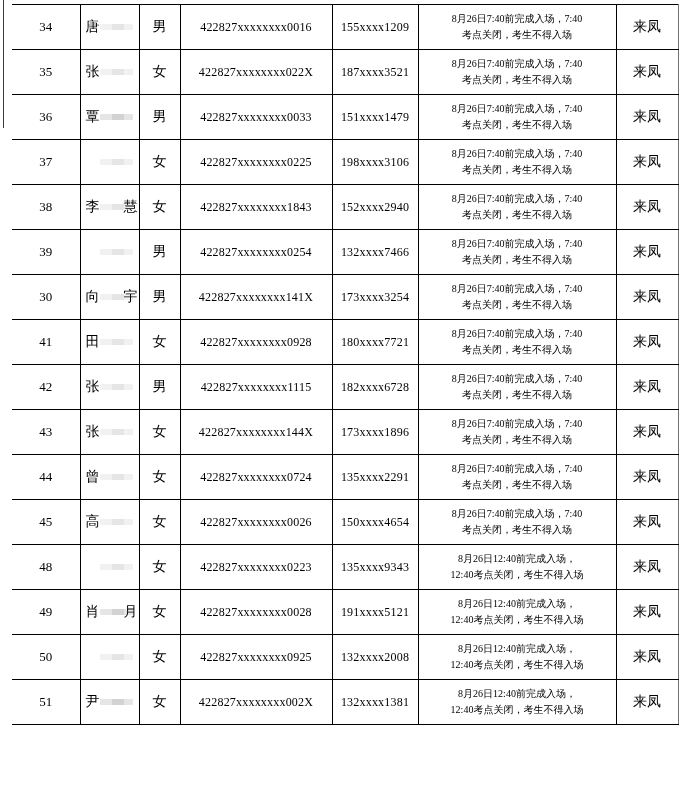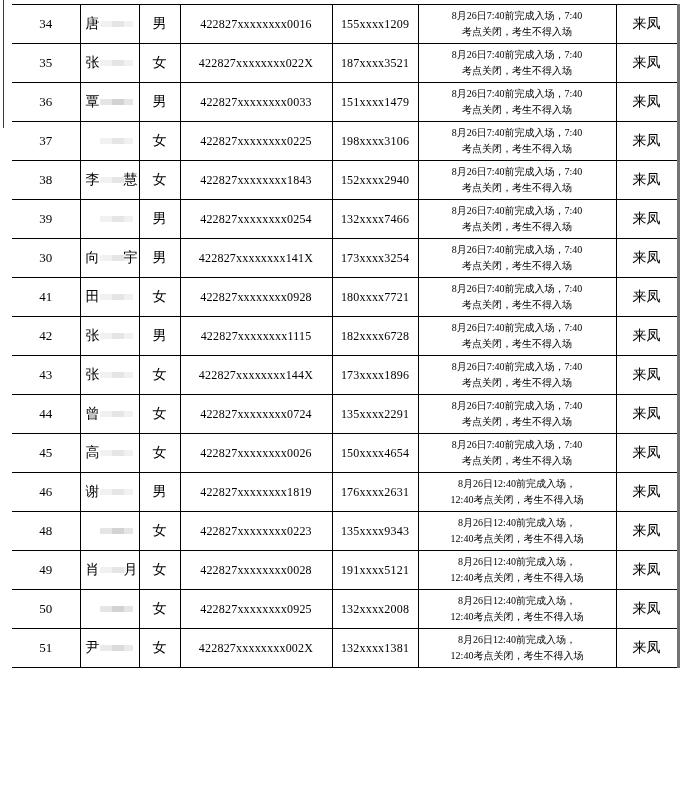--- a/index.html
+++ b/index.html
@@ -16,22 +16,22 @@
     border-collapse:collapse;table-layout:fixed;
     border-top:1px solid #000;
   }
   table.roster td{
     border-bottom:1px solid #000;
     border-left:1px solid #000;
     text-align:center;vertical-align:middle;
     padding:0;overflow:hidden;
   }
   table.roster td.c-no{border-left:none;}
-  table.roster td.c-site{border-right:3px solid #737373;}
-  table.roster tr{height:39px;}
+  table.roster td.c-site{border-right:1px solid #737373;}
+  table.roster tr{height:45px;}
   .c-no{font-size:13px;}
   .c-gender,.c-site{font-size:14px;}
   .c-id,.c-phone{font-size:12px;letter-spacing:0.2px;}
   .c-note{font-size:10px;line-height:16px;padding:0 2px;}
   .c-name{position:relative;font-size:14px;}
   .name-wrap{position:relative;width:100%;height:100%;}
   .name-prefix{
     position:absolute;left:5px;top:50%;transform:translateY(-50%);z-index:1;
   }
   .name-suffix{
@@ -297,109 +297,91 @@
     <td class="c-gender">女</td>
     <td class="c-id">422827xxxxxxxx0026</td>
     <td class="c-phone">150xxxx4654</td>
     <td class="c-note">
       <span class="note-line">8月26日7:40前完成入场，7:40</span>
       <span class="note-line">考点关闭，考生不得入场</span>
     </td>
     <td class="c-site">来凤</td>
   </tr>
 
-  <tr>
-    <td class="c-no">46</td>
-    <td class="c-name">
-      <div class="name-wrap">
-        <span class="name-prefix">谢</span>
-        <span class="blur-block"></span>
-        <span class="name-suffix"></span>
-      </div>
-    </td>
-    <td class="c-gender">男</td>
-    <td class="c-id">422827xxxxxxxx1819</td>
-    <td class="c-phone">176xxxx2631</td>
+
+
+  <tr>
+    <td class="c-no">48</td>
+    <td class="c-name">
+      <div class="name-wrap">
+        <span class="name-prefix"></span>
+        <span class="blur-block"></span>
+        <span class="name-suffix"></span>
+      </div>
+    </td>
+    <td class="c-gender">女</td>
+    <td class="c-id">422827xxxxxxxx0223</td>
+    <td class="c-phone">135xxxx9343</td>
     <td class="c-note">
       <span class="note-line">8月26日12:40前完成入场，</span>
       <span class="note-line">12:40考点关闭，考生不得入场</span>
     </td>
     <td class="c-site">来凤</td>
   </tr>
 
-
-  <tr>
-    <td class="c-no">48</td>
-    <td class="c-name">
-      <div class="name-wrap">
-        <span class="name-prefix"></span>
-        <span class="blur-block"></span>
-        <span class="name-suffix"></span>
-      </div>
-    </td>
-    <td class="c-gender">女</td>
-    <td class="c-id">422827xxxxxxxx0223</td>
-    <td class="c-phone">135xxxx9343</td>
+  <tr>
+    <td class="c-no">49</td>
+    <td class="c-name">
+      <div class="name-wrap">
+        <span class="name-prefix">肖</span>
+        <span class="blur-block"></span>
+        <span class="name-suffix">月</span>
+      </div>
+    </td>
+    <td class="c-gender">女</td>
+    <td class="c-id">422827xxxxxxxx0028</td>
+    <td class="c-phone">191xxxx5121</td>
     <td class="c-note">
       <span class="note-line">8月26日12:40前完成入场，</span>
       <span class="note-line">12:40考点关闭，考生不得入场</span>
     </td>
     <td class="c-site">来凤</td>
   </tr>
 
   <tr>
-    <td class="c-no">49</td>
-    <td class="c-name">
-      <div class="name-wrap">
-        <span class="name-prefix">肖</span>
-        <span class="blur-block"></span>
-        <span class="name-suffix">月</span>
-      </div>
-    </td>
-    <td class="c-gender">女</td>
-    <td class="c-id">422827xxxxxxxx0028</td>
-    <td class="c-phone">191xxxx5121</td>
+    <td class="c-no">50</td>
+    <td class="c-name">
+      <div class="name-wrap">
+        <span class="name-prefix"></span>
+        <span class="blur-block"></span>
+        <span class="name-suffix"></span>
+      </div>
+    </td>
+    <td class="c-gender">女</td>
+    <td class="c-id">422827xxxxxxxx0925</td>
+    <td class="c-phone">132xxxx2008</td>
     <td class="c-note">
       <span class="note-line">8月26日12:40前完成入场，</span>
       <span class="note-line">12:40考点关闭，考生不得入场</span>
     </td>
     <td class="c-site">来凤</td>
   </tr>
 
   <tr>
-    <td class="c-no">50</td>
-    <td class="c-name">
-      <div class="name-wrap">
-        <span class="name-prefix"></span>
-        <span class="blur-block"></span>
-        <span class="name-suffix"></span>
-      </div>
-    </td>
-    <td class="c-gender">女</td>
-    <td class="c-id">422827xxxxxxxx0925</td>
-    <td class="c-phone">132xxxx2008</td>
+    <td class="c-no">51</td>
+    <td class="c-name">
+      <div class="name-wrap">
+        <span class="name-prefix">尹</span>
+        <span class="blur-block"></span>
+        <span class="name-suffix"></span>
+      </div>
+    </td>
+    <td class="c-gender">女</td>
+    <td class="c-id">422827xxxxxxxx002X</td>
+    <td class="c-phone">132xxxx1381</td>
     <td class="c-note">
       <span class="note-line">8月26日12:40前完成入场，</span>
       <span class="note-line">12:40考点关闭，考生不得入场</span>
     </td>
     <td class="c-site">来凤</td>
   </tr>
-
-  <tr>
-    <td class="c-no">51</td>
-    <td class="c-name">
-      <div class="name-wrap">
-        <span class="name-prefix">尹</span>
-        <span class="blur-block"></span>
-        <span class="name-suffix"></span>
-      </div>
-    </td>
-    <td class="c-gender">女</td>
-    <td class="c-id">422827xxxxxxxx002X</td>
-    <td class="c-phone">132xxxx1381</td>
-    <td class="c-note">
-      <span class="note-line">8月26日12:40前完成入场，</span>
-      <span class="note-line">12:40考点关闭，考生不得入场</span>
-    </td>
-    <td class="c-site">来凤</td>
-  </tr>
 </tbody>
 </table>
 
 </body></html>

